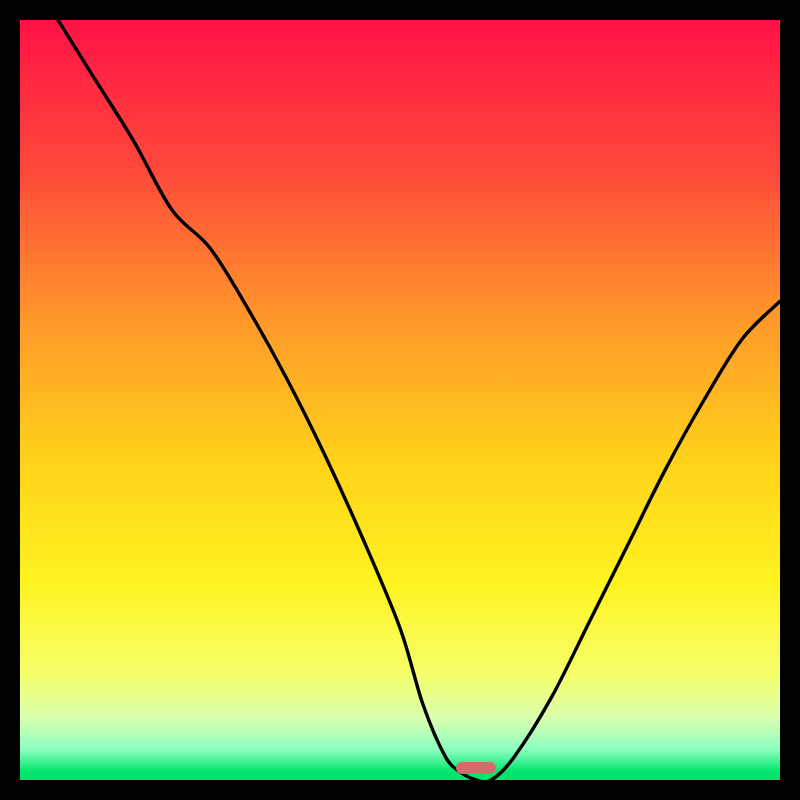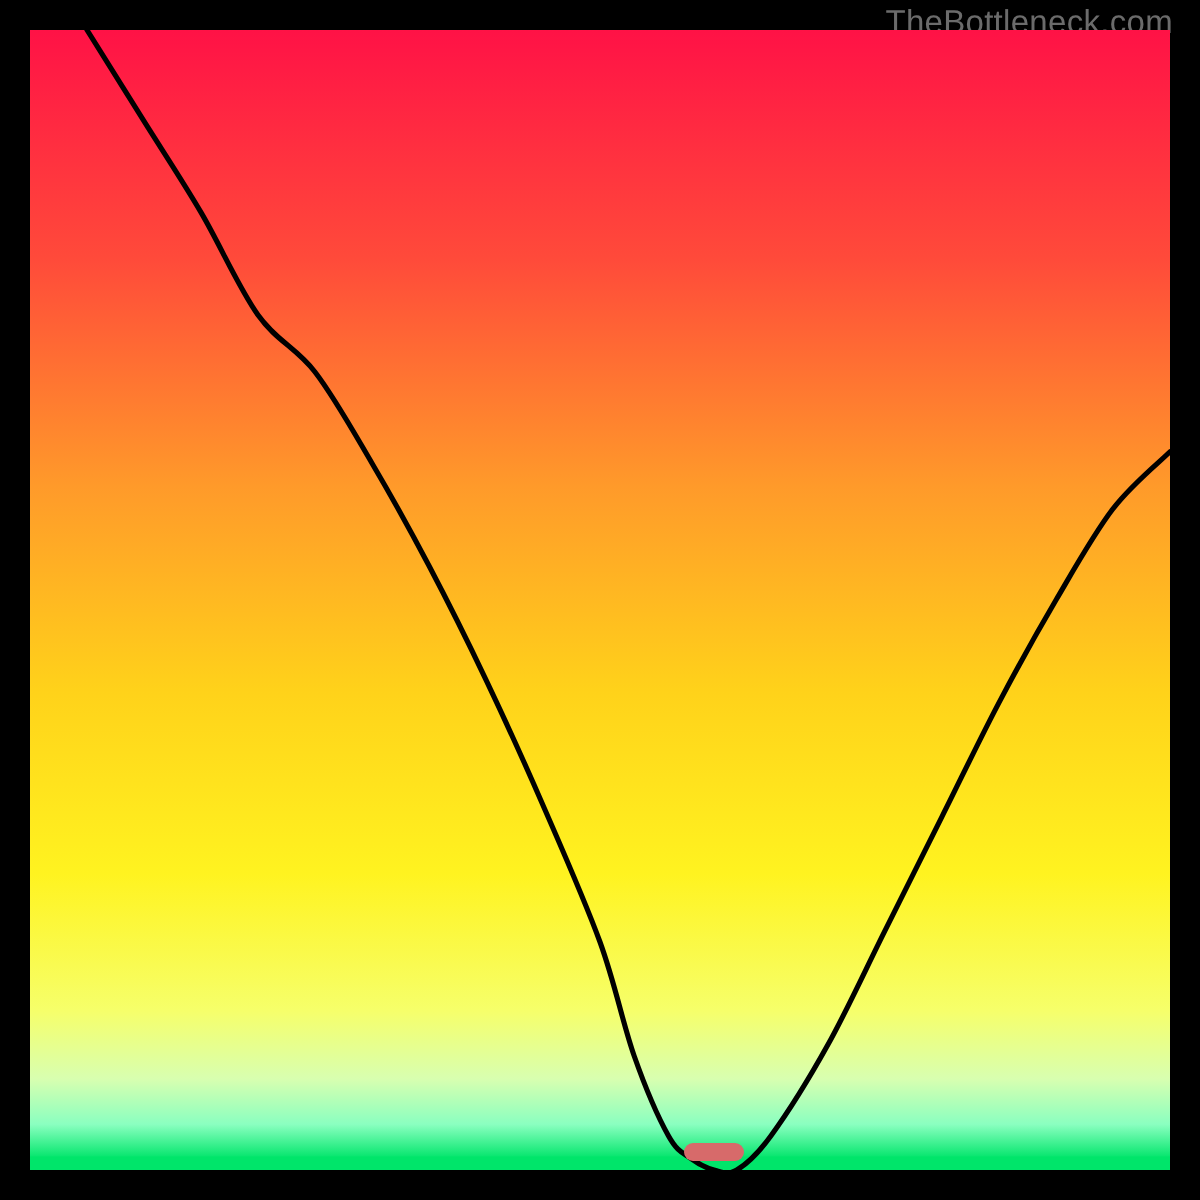--- a/index.html
+++ b/index.html
@@ -65,21 +65,20 @@
     font-size: 22px;
     font-weight: 500;
     letter-spacing: 0.2px;
     user-select: none;
   }
 </style>
 </head>
 <body>
 
 <div class="frame">
-  <div class="attribution">TheBottleneck.com</div>
 
   <div class="plot-area">
     <svg class="gradient" viewBox="0 0 100 100" preserveAspectRatio="none">
       <defs>
         <linearGradient id="bg-grad" x1="0" y1="0" x2="0" y2="1">
             <stop offset="0%" stop-color="#ff1246"></stop>
             <stop offset="20%" stop-color="#ff4a3a"></stop>
             <stop offset="40%" stop-color="#ff9a2a"></stop>
             <stop offset="57.99999999999999%" stop-color="#ffd21a"></stop>
             <stop offset="74%" stop-color="#fff320"></stop>

